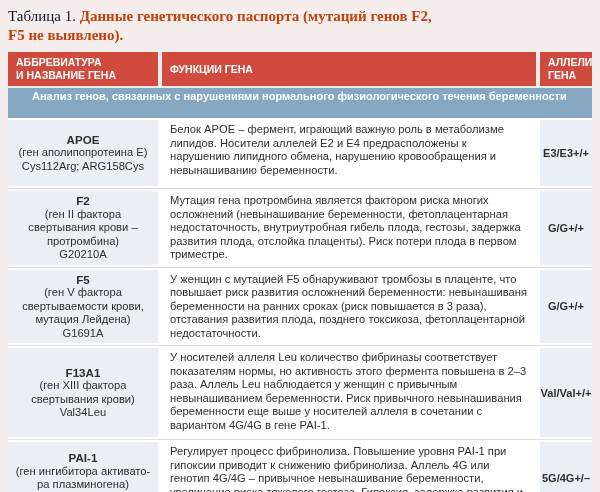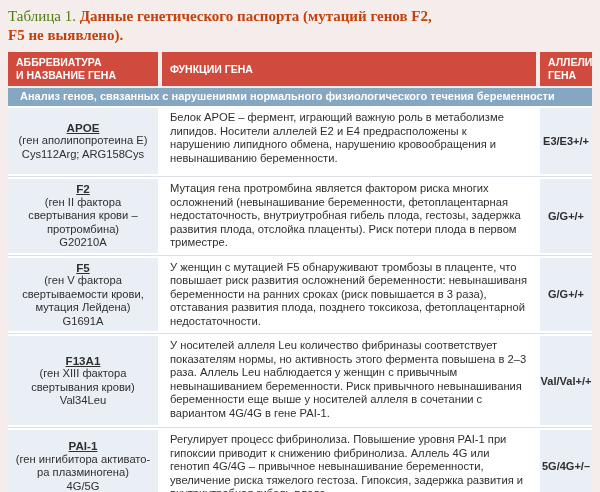--- a/index.html
+++ b/index.html
@@ -16,21 +16,21 @@
     overflow: hidden;
   }
   
   .title {
     font-family: "Liberation Serif", serif;
     font-size: 15px;
     line-height: 19px;
     width: 440px;
     margin: 2px 0 7px 0;
   }
-  .title .prefix { color: #4d7c0f; font-weight: 400; }
+  .title .prefix { color: #0f172a; font-weight: 400; }
   .title .main   { color: #c2410c; font-weight: 700; }
   
   .tbl { width: 584px; }
   .grid-row {
     display: grid;
     grid-template-columns: 150px 1fr 52px;
     column-gap: 4px;
   }
   
   .thead .th {
@@ -47,22 +47,22 @@
     text-transform: uppercase;
   }
   
   .section-bar {
     margin-top: 2px;
     background: #85a7c2;
     color: #ffffff;
     font-size: 11px;
     font-weight: 700;
     line-height: 17px;
-    height: 18px;
-    padding-left: 12px;
+    height: 30px;
+    padding-left: 24px;
     white-space: nowrap;
     overflow: hidden;
   }
   
   .tbody { background: #ffffff; }
   .row { padding: 0; }
   .row + .row { border-top: 1px solid #dbe0e6; }
   .cell { color: #2f2f2f; }
   .tint {
     background: #eaeef5;
@@ -74,21 +74,20 @@
     justify-content: center;
     align-items: center;
     text-align: center;
     font-size: 11.2px;
     line-height: 13.5px;
     padding: 3px 4px;
   }
   .gene-name {
     font-weight: 700;
     font-size: 11.6px;
-    text-decoration: underline;
   }
   .col-func {
     font-size: 11.2px;
     line-height: 13.6px;
     padding: 5px 8px 4px 8px;
   }
   .col-allele {
     display: flex;
     flex-direction: row;
     justify-content: center;

